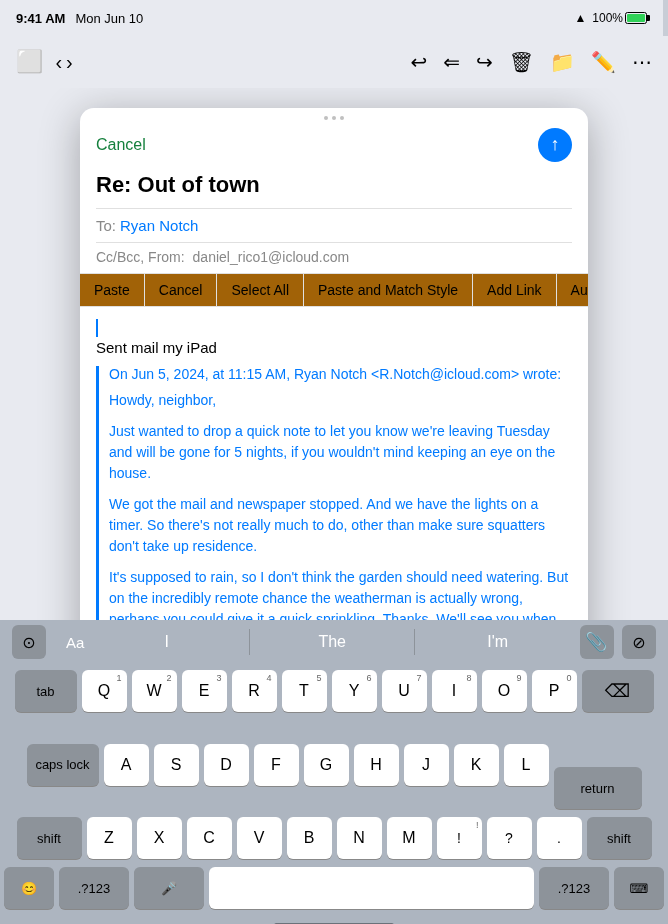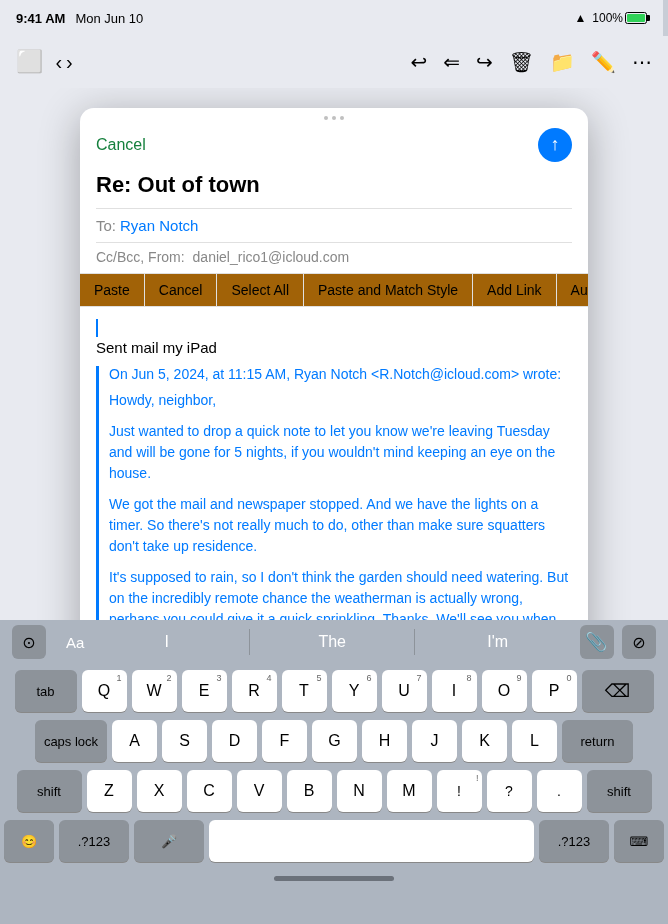--- a/index.html
+++ b/index.html
@@ -372,21 +372,21 @@
     }
     .key.letter { width: 45px; }
     .key.special {
       background: #8d939a;
       color: #000;
       font-size: 13px;
       font-weight: 500;
     }
     .key.tab-key { width: 62px; }
     .key.caps-key { width: 72px; }
-    .key.return-key { width: 71px; }
+    .key.return-key { width: 88px; margin-top: 47px; }
     .key.shift-key { width: 65px; }
     .key.shift-key-r { width: 65px; }
     .key.delete-key { width: 72px; font-size: 18px; }
     .key-subtext {
       position: absolute;
       top: 3px;
       right: 5px;
       font-size: 9px;
       color: #666;
     }

